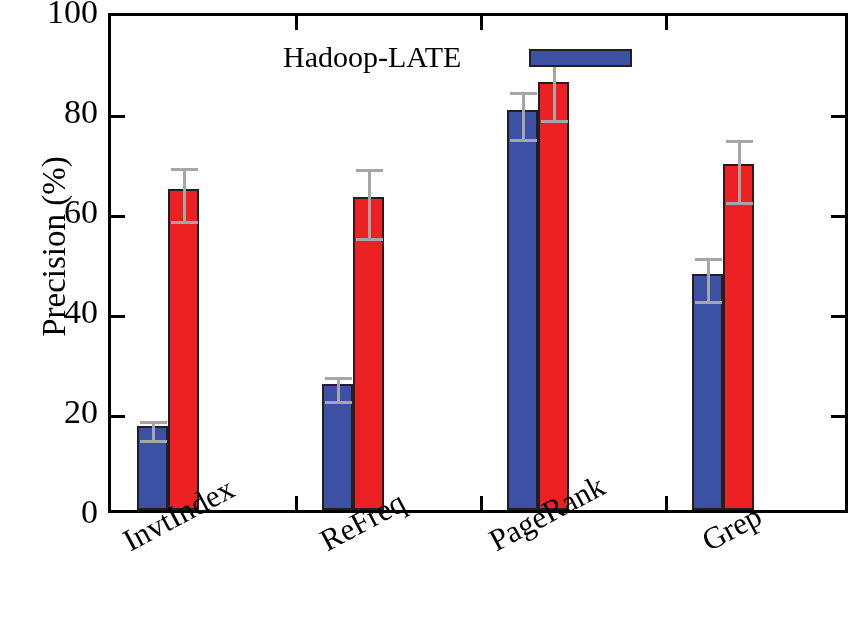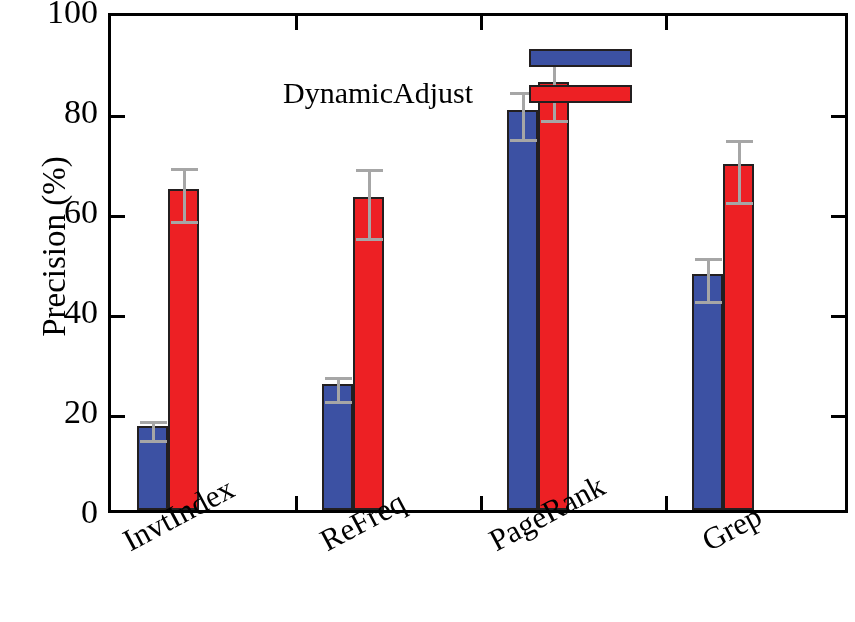--- a/index.html
+++ b/index.html
@@ -247,25 +247,22 @@
         <div class="bar series-1" style="left: 612px; width: 31px; height: 346px;"></div>
         <div class="errbar" style="left: 627.5px; top: 0px; height: 500px;">
           <div class="err-line" style="top: 124px; height: 62px;"></div>
           <div class="err-cap" style="top: 124px;"></div>
           <div class="err-cap" style="top: 186px;"></div>
         </div>
       </div>
 
     <div id="legend">
       <div class="legend-row" style="top:0px;">
+        <span class="legend-text">Hadoop-LATE</span>
         <span class="legend-swatch series-0"></span>
-      </div>
-      <div class="legend-row" style="top:36px;">
-        <span class="legend-text">DynamicAdjust</span>
-        <span class="legend-swatch series-1"></span>
       </div>
     </div>
   </div>
 
   <div id="xcats">
       <div class="xcat" style="left: 117px; top: 527px;">InvtIndex</div>
       <div class="xcat" style="left: 314px; top: 527px;">ReFreq</div>
       <div class="xcat" style="left: 483px; top: 527px;">PageRank</div>
       <div class="xcat" style="left: 696px; top: 527px;">Grep</div>
     </div>

